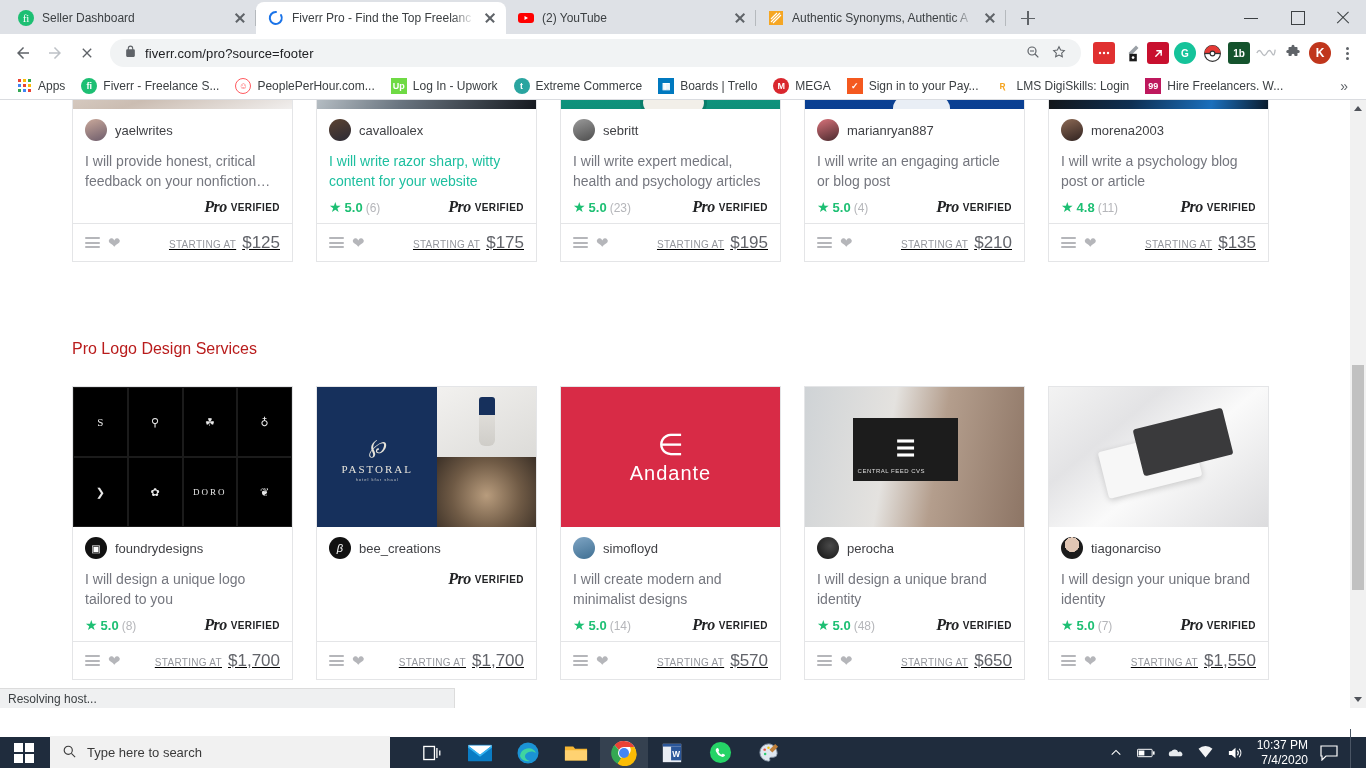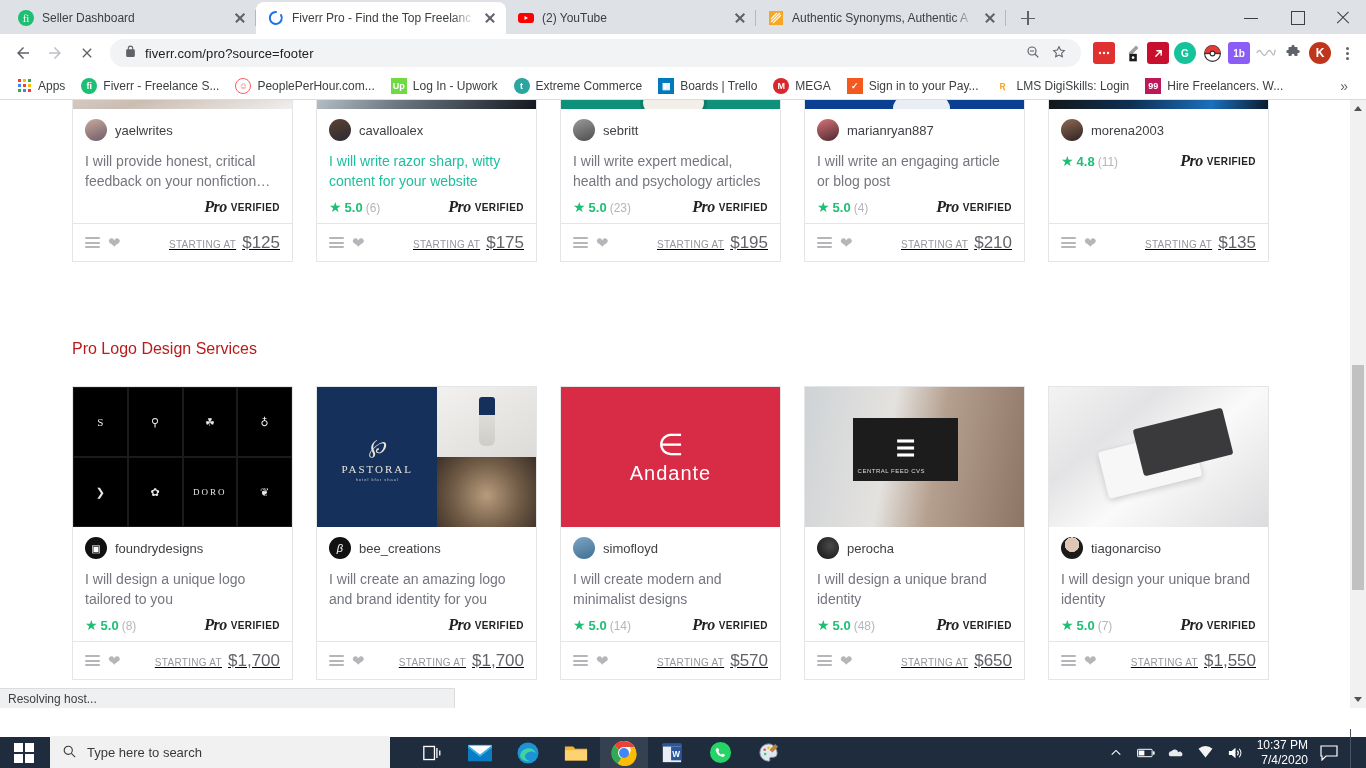--- a/index.html
+++ b/index.html
@@ -359,21 +359,21 @@
       </div>
       <div class="ext" style="background:#15c39a;border-radius:50%;">G</div>
       <div class="ext" style="background:transparent;">
         <svg width="19" height="19" viewBox="0 0 24 24">
             <circle cx="12" cy="12" r="10" fill="#fff" stroke="#333" stroke-width="1.4"></circle>
             <path d="M2 12a10 10 0 0 1 20 0z" fill="#e53935"></path>
             <line x1="2" y1="12" x2="22" y2="12" stroke="#333" stroke-width="1.6"></line>
             <circle cx="12" cy="12" r="3" fill="#fff" stroke="#333" stroke-width="1.4"></circle>
           </svg>
       </div>
-      <div class="ext" style="background:#8b5cf6;">1b</div>
+      <div class="ext" style="background:#14532d;">1b</div>
       <div class="ext" style="background:transparent;">
         <svg width="20" height="12" viewBox="0 0 24 14">
             <path d="M1 7q3-6 6 0t6 0 6 0 4-4" fill="none" stroke="#b9bcc0" stroke-width="1.6"></path>
           </svg>
       </div>
       <div class="ext" style="background:transparent;">
         <svg width="18" height="18" viewBox="0 0 24 24">
             <path d="M10 3a2 2 0 0 1 4 0v1h3a1 1 0 0 1 1 1v3h1a2 2 0 0 1 0 4h-1v3a1 1 0 0 1-1 1h-3v-1a2 2 0 0 0-4 0v1H7a1 1 0 0 1-1-1v-3H5a2 2 0 0 1 0-4h1V5a1 1 0 0 1 1-1h3z" fill="#5f6368"></path>
           </svg>
       </div>
@@ -597,20 +597,21 @@
 
         <div class="card">
           <div class="card-img" style="height:60px;">
               <div class="photo-e"></div>
             </div>
           <div class="card-body">
             <div class="seller">
               <span class="seller-pic" style="background:linear-gradient(160deg,#8d6a55,#2f2220);"></span>
               <span class="seller-name">morena2003</span>
             </div>
+            <div class="gig-title">I will write a psychology blog post or article</div>
             <div class="meta-row">
               <div class="rating">
                 <span class="star">★</span>
                 <span class="rating-val">4.8</span>
                 <span class="rating-cnt">(11)</span>
               </div>
               <div class="proverified">
                 <span class="pro-mark">Pro</span>
                 <span class="pro-word">VERIFIED</span>
               </div>
@@ -696,21 +697,20 @@
                   <div class="tube"></div>
                   <div class="food"></div>
                 </div>
             </div>
           </div>
           <div class="card-body">
             <div class="seller">
               <span class="seller-pic" style="background:#111;color:#fff;font-size:11px;display:flex;align-items:center;justify-content:center;font-style:italic;">β</span>
               <span class="seller-name">bee_creations</span>
             </div>
-            <div class="gig-title">I will create an amazing logo and brand identity for you</div>
             <div class="meta-row">
               <div class="proverified">
                 <span class="pro-mark">Pro</span>
                 <span class="pro-word">VERIFIED</span>
               </div>
             </div>
           </div>
           <div class="card-foot">
             <div class="foot-left">
               <span class="ic-list">

